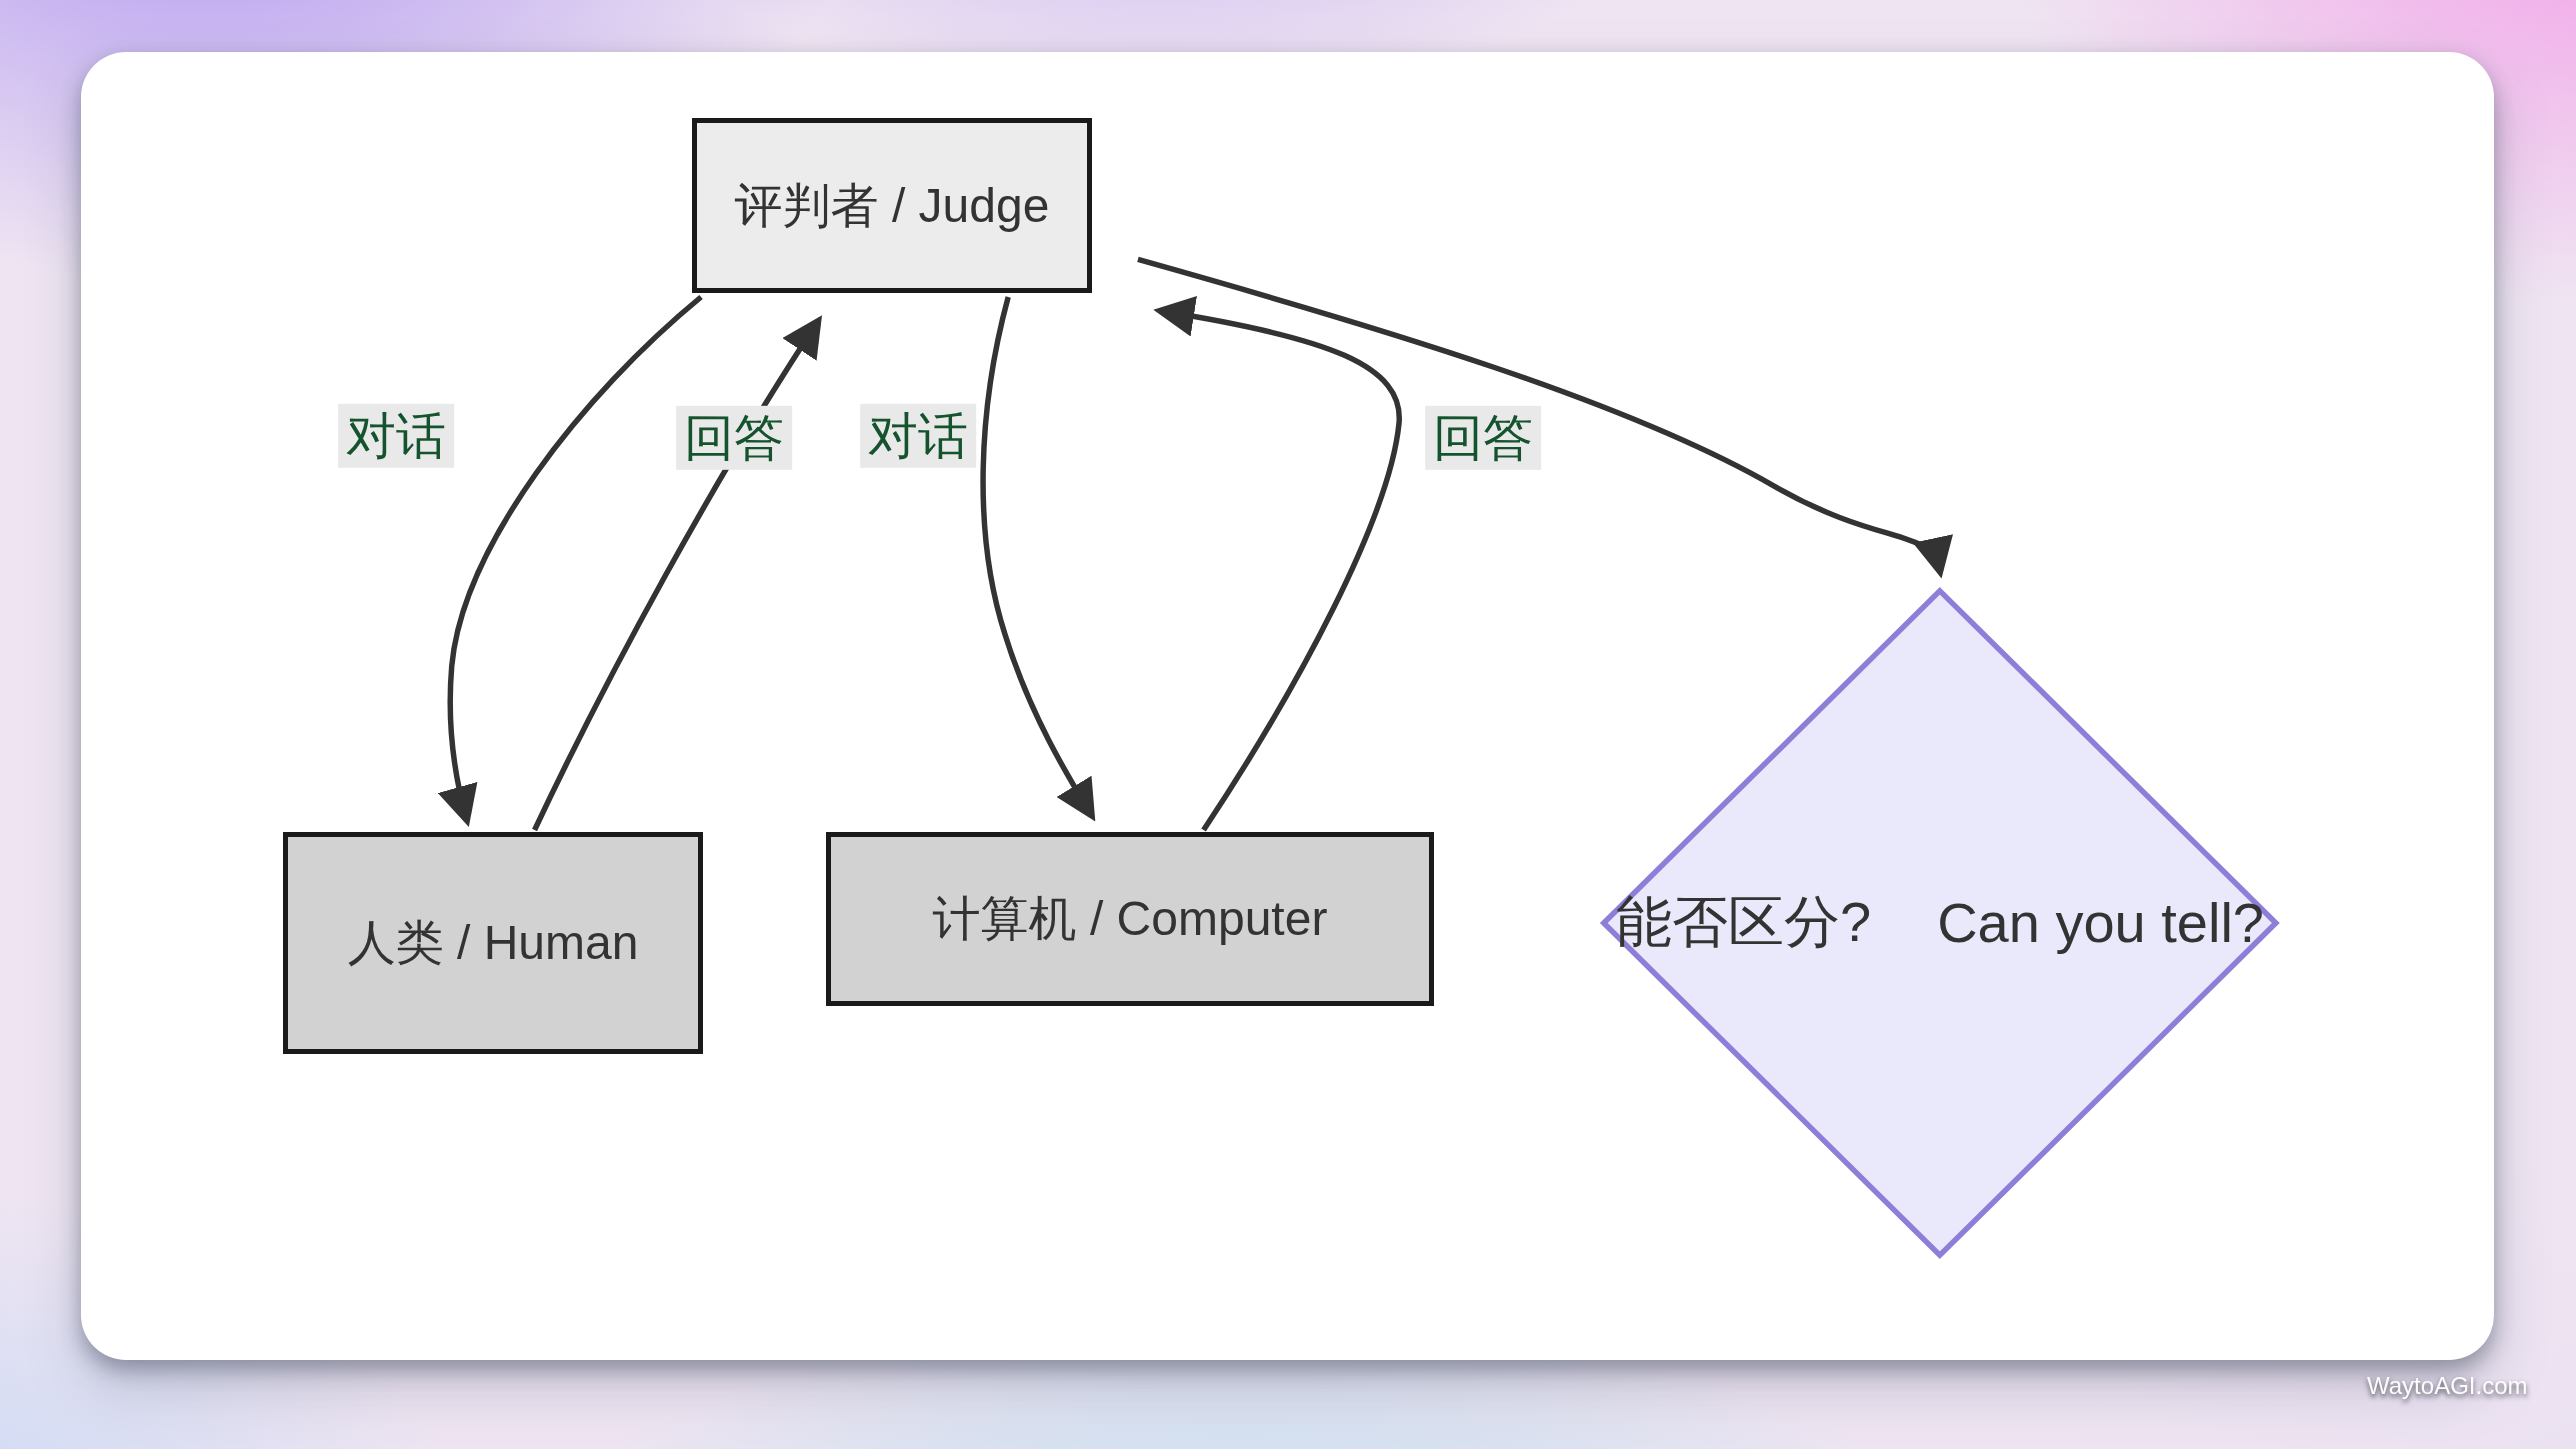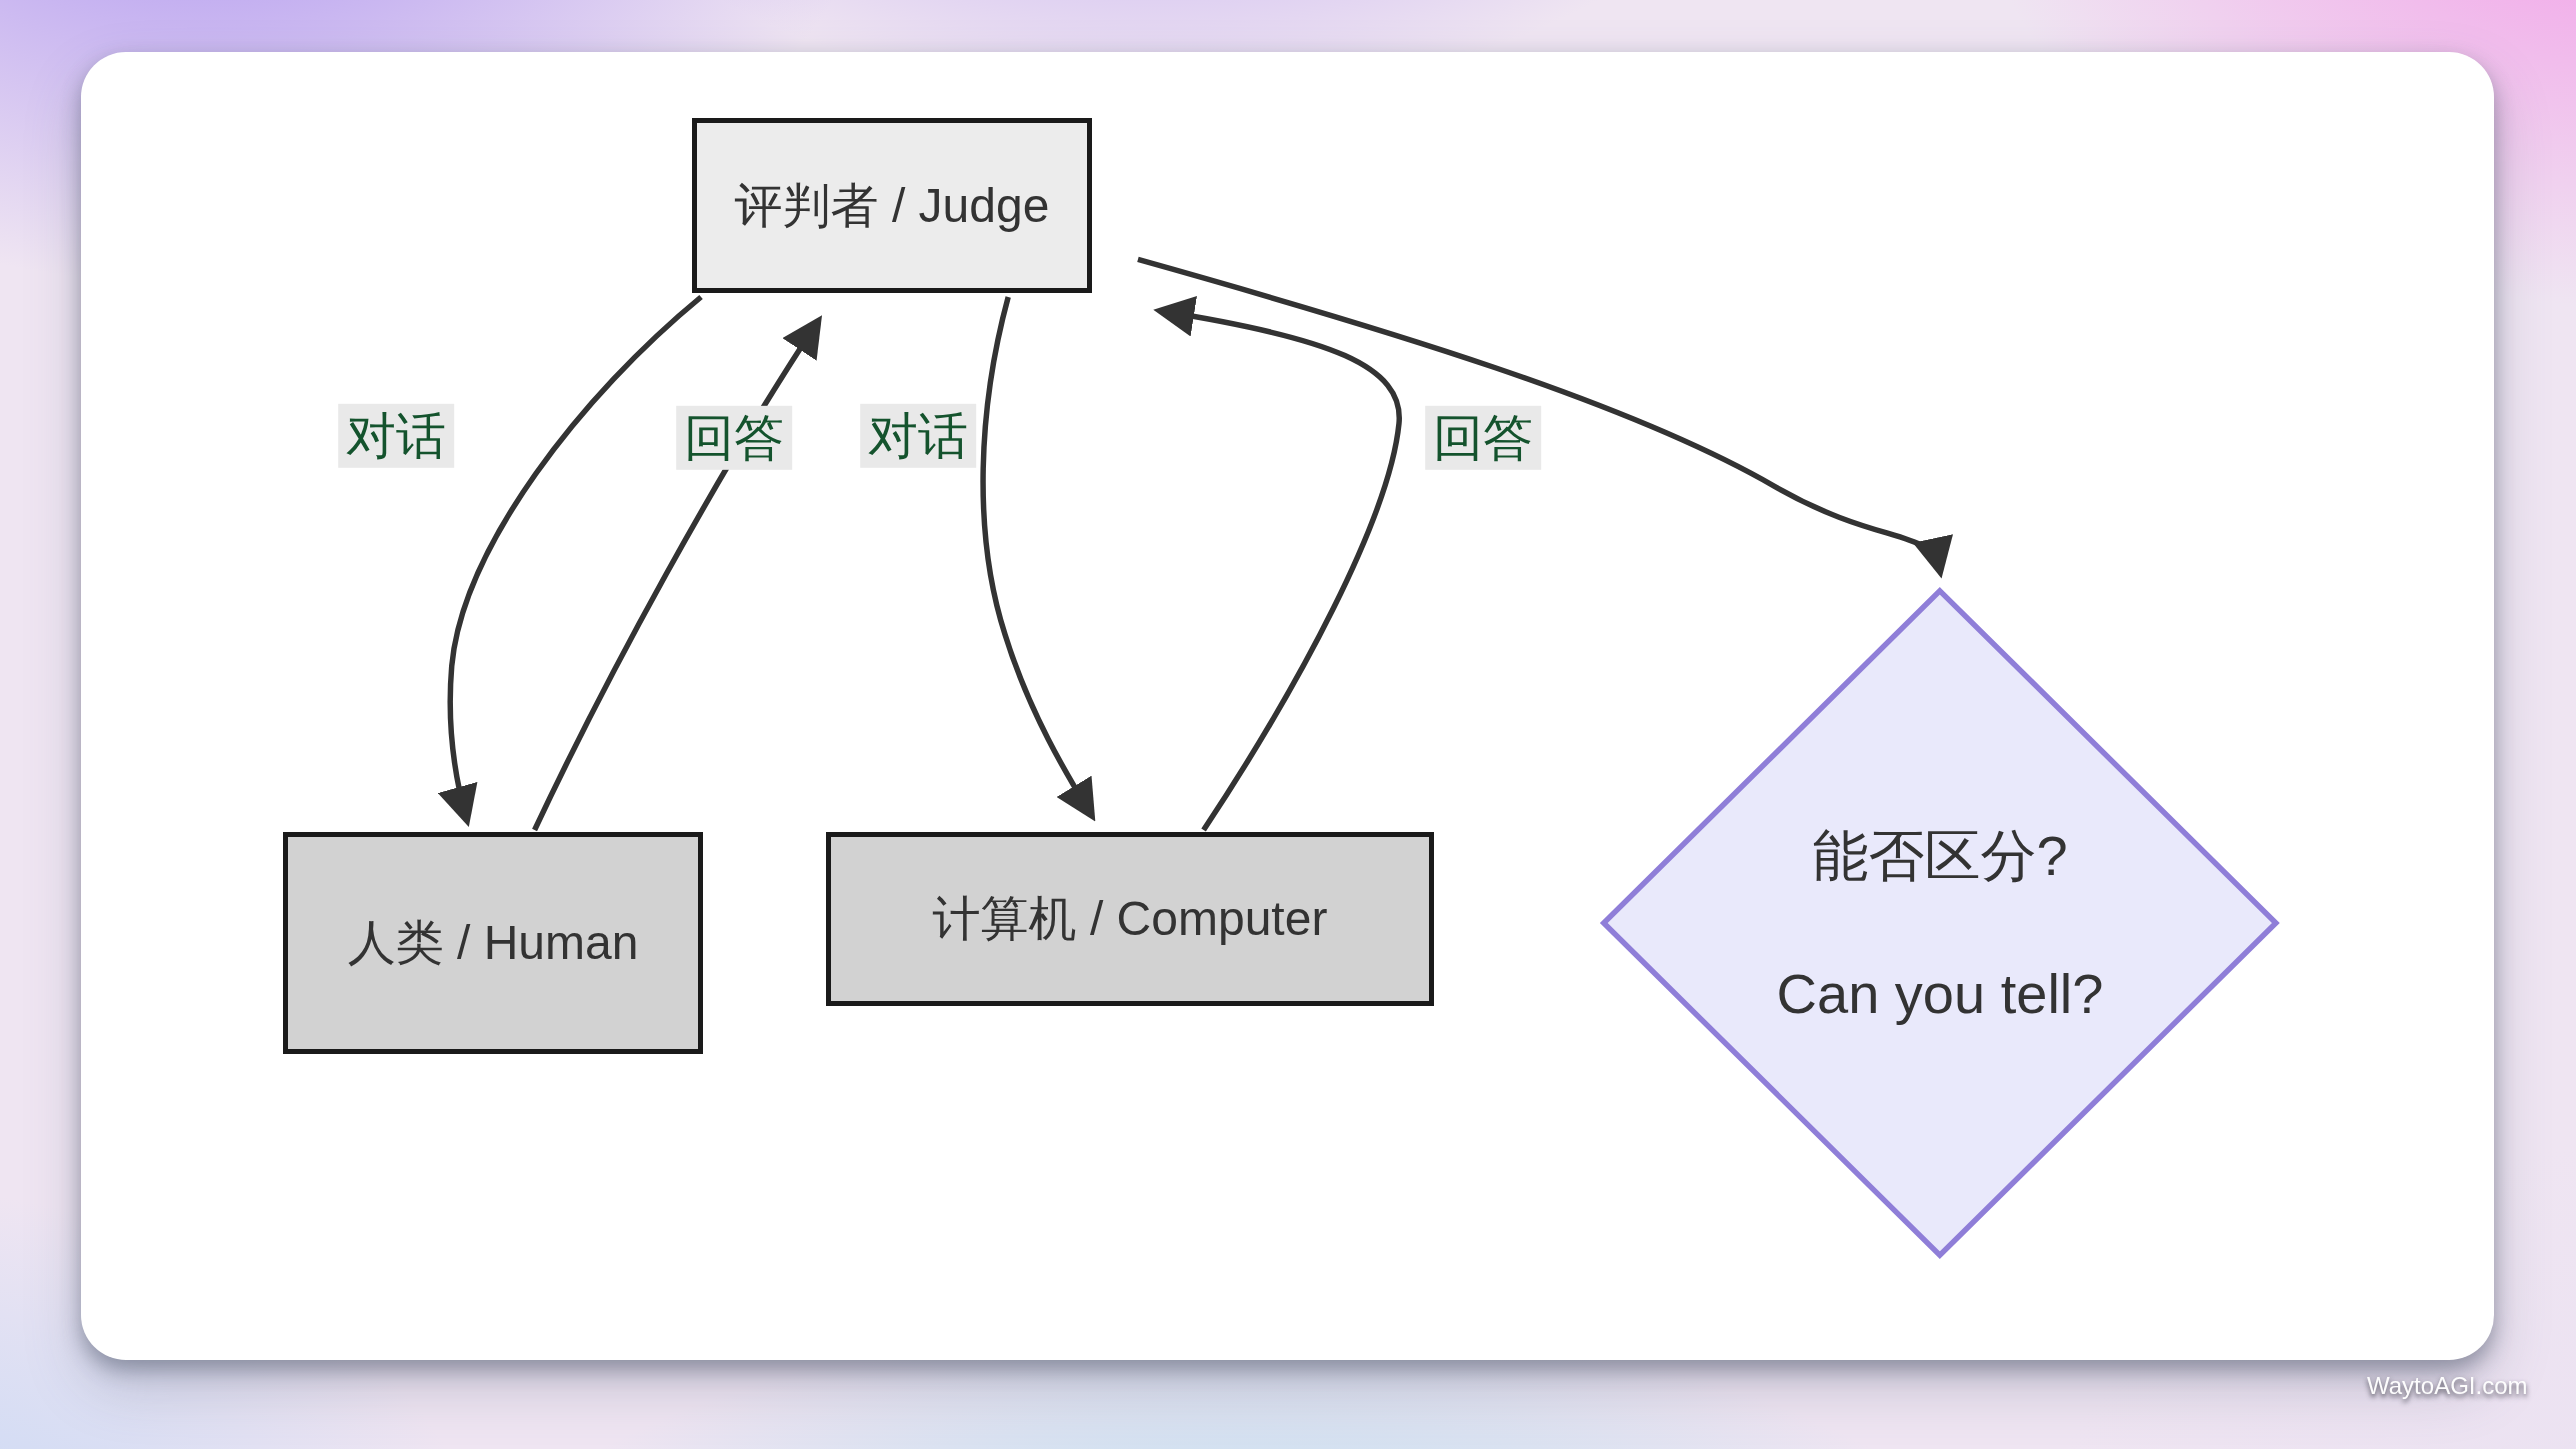--- a/index.html
+++ b/index.html
@@ -59,21 +59,21 @@
   .node-human    { left: 283px;  top: 832px; width: 420px; height: 222px; background: #d2d2d2; }
   .node-computer { left: 826px; top: 832px; width: 608px; height: 174px; background: #d2d2d2; }
 
   .decision-label {
     position: absolute;
     left: 1682px;
     top: 793px;
     width: 516px;
     height: 259px;
     display: flex;
-    flex-direction: column;
+    flex-direction: row;
     align-items: center;
     justify-content: center;
     gap: 66px;
     color: #333333;
     font-size: 56px;
     white-space: nowrap;
   }
 
   .edge-label {
     position: absolute;

